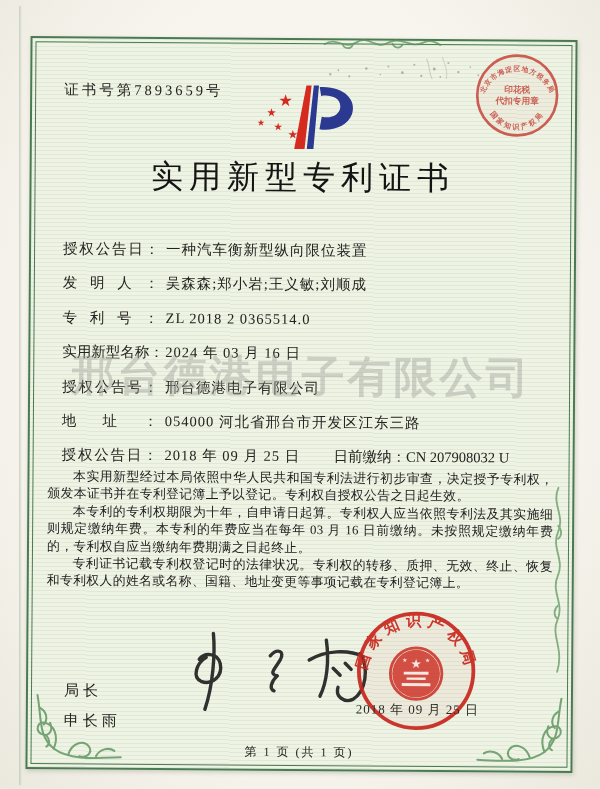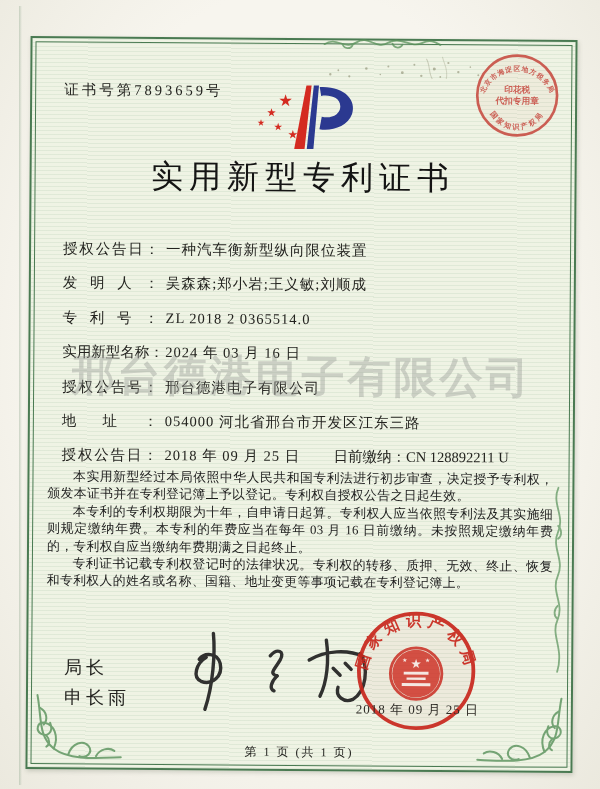--- a/index.html
+++ b/index.html
@@ -31,21 +31,21 @@
   .val{margin-left:7px;letter-spacing:1px;}
   .grant-no{position:absolute;left:272px;top:0;}
   .paras{left:18px;width:506px;top:430px;font-size:12.8px;line-height:17.4px;color:#1c1c1c;text-align:justify;}
   .paras p{margin:0;text-indent:2em;letter-spacing:0.4px;}
   .watermark{
     left:0;right:0;top:308px;text-align:center;
     font-family:"Liberation Sans","DejaVu Sans",sans-serif;
     font-size:43px;font-weight:bold;letter-spacing:3px;
     color:rgba(150,152,148,0.40);pointer-events:none;white-space:nowrap;
   }
-  .signer{left:36px;top:614px;font-size:18px;letter-spacing:4px;line-height:30px;color:#23231f;}
+  .signer{left:36px;top:637px;font-size:15px;letter-spacing:4px;line-height:30px;color:#23231f;}
   .sig{left:148px;top:588px;}
   .seal-main{left:326px;top:568px;opacity:.92;}
   .seal-date{left:328px;top:660px;font-size:13px;letter-spacing:1px;color:#2e2b26;z-index:5;}
   .footer{left:0;right:0;top:704px;text-align:center;font-size:12px;letter-spacing:2px;color:#23231f;}
   .stamp{left:441px;top:10px;opacity:.88;}
   .orn{pointer-events:none;}
   .orn-bl{left:4px;bottom:4px;}
   .orn-br{right:4px;bottom:4px;transform:scaleX(-1);}
   .orn-top{left:290px;top:-8px;}
   .orn-right{right:5px;bottom:95px;}
@@ -147,21 +147,21 @@
       <span class="lbl">实用新型名称：</span><span class="val">2024 年 03 月 16 日</span>
     </div>
     <div class="row">
       <span class="lbl">授权公告号：</span><span class="val">邢台德港电子有限公司</span>
     </div>
     <div class="row">
       <span class="lbl">地址：</span><span class="val">054000 河北省邢台市开发区江东三路</span>
     </div>
     <div class="row">
       <span class="lbl">授权公告日：</span><span class="val">2018 年 09 月 25 日</span>
-      <span class="grant-no"><span>日前缴纳：</span><span>CN 128892211 U</span></span>
+      <span class="grant-no"><span>日前缴纳：</span><span>CN 207908032 U</span></span>
     </div>
   </div>
 
   <div class="abs watermark">邢台德港电子有限公司</div>
 
   <div class="abs paras">
     <p>本实用新型经过本局依照中华人民共和国专利法进行初步审查，决定授予专利权，颁发本证书并在专利登记簿上予以登记。专利权自授权公告之日起生效。</p>
     <p>本专利的专利权期限为十年，自申请日起算。专利权人应当依照专利法及其实施细则规定缴纳年费。本专利的年费应当在每年 03 月 16 日前缴纳。未按照规定缴纳年费的，专利权自应当缴纳年费期满之日起终止。</p>
     <p>专利证书记载专利权登记时的法律状况。专利权的转移、质押、无效、终止、恢复和专利权人的姓名或名称、国籍、地址变更等事项记载在专利登记簿上。</p>
   </div>

